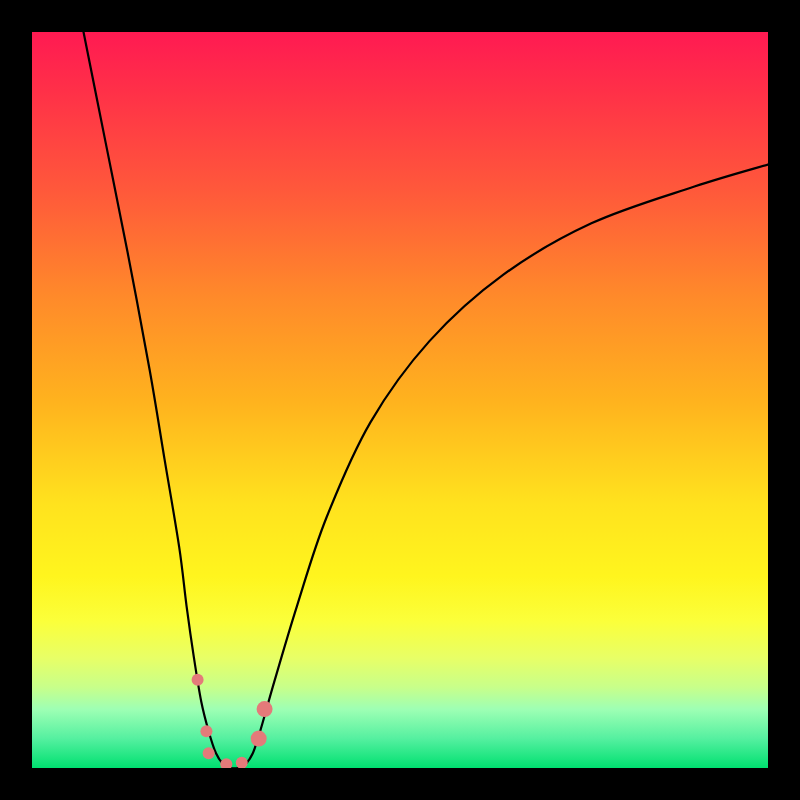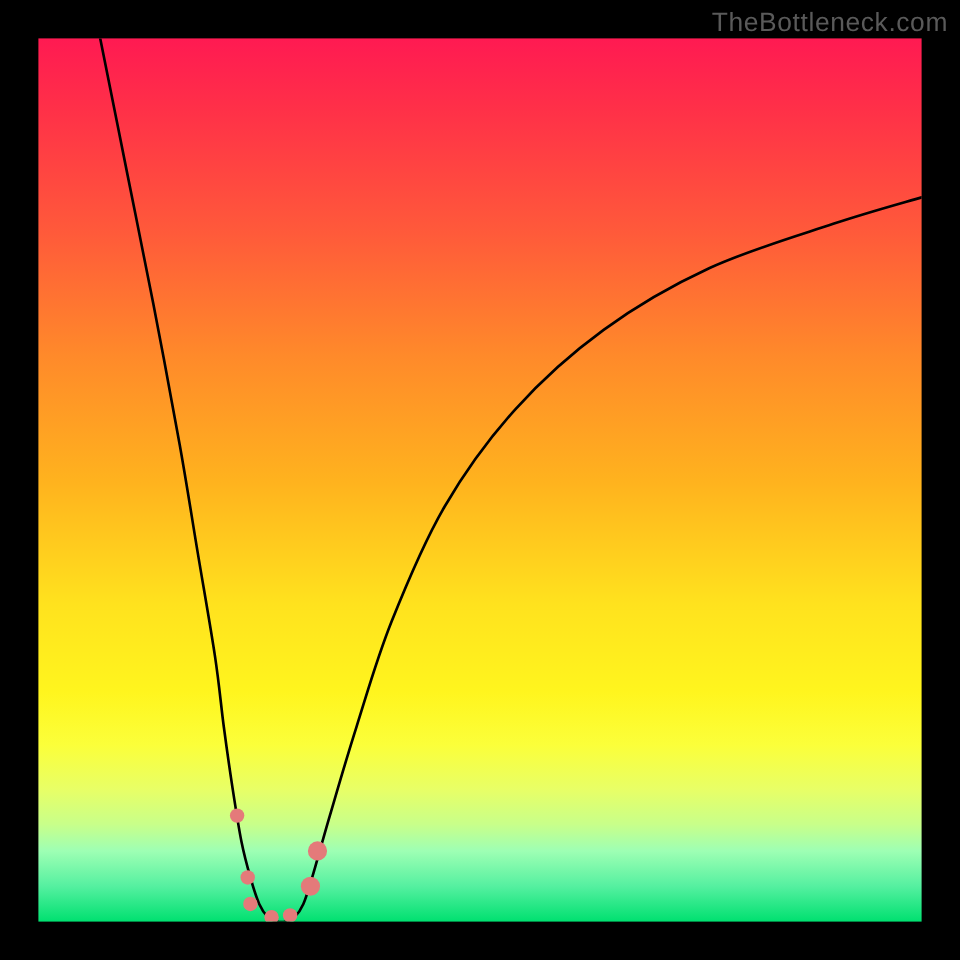--- a/index.html
+++ b/index.html
@@ -71,14 +71,13 @@
           <circle cx="165.6" cy="647.6800000000001" r="6" fill="#e47a7a"></circle>
           <circle cx="174.432" cy="699.2" r="6" fill="#e47a7a"></circle>
           <circle cx="176.64" cy="721.28" r="6" fill="#e47a7a"></circle>
           <circle cx="194.304" cy="732.32" r="6" fill="#e47a7a"></circle>
           <circle cx="209.76" cy="730.848" r="6" fill="#e47a7a"></circle>
           <circle cx="226.688" cy="706.56" r="8" fill="#e47a7a"></circle>
           <circle cx="232.576" cy="677.12" r="8" fill="#e47a7a"></circle>
         </g>
     </svg>
   </div>
-  <div class="watermark">TheBottleneck.com</div>
 </div>
 
 </body></html>

